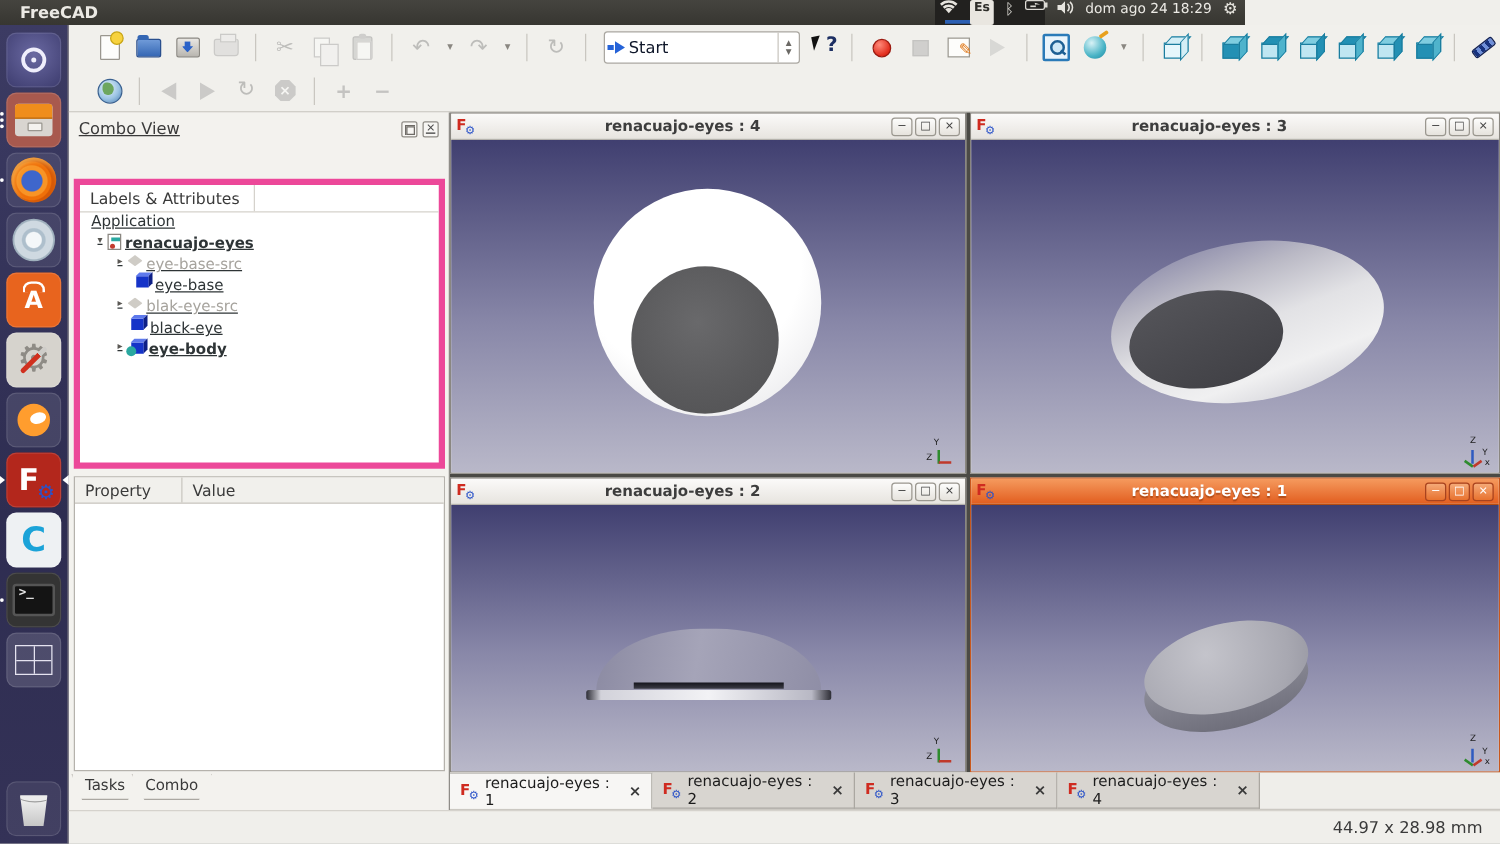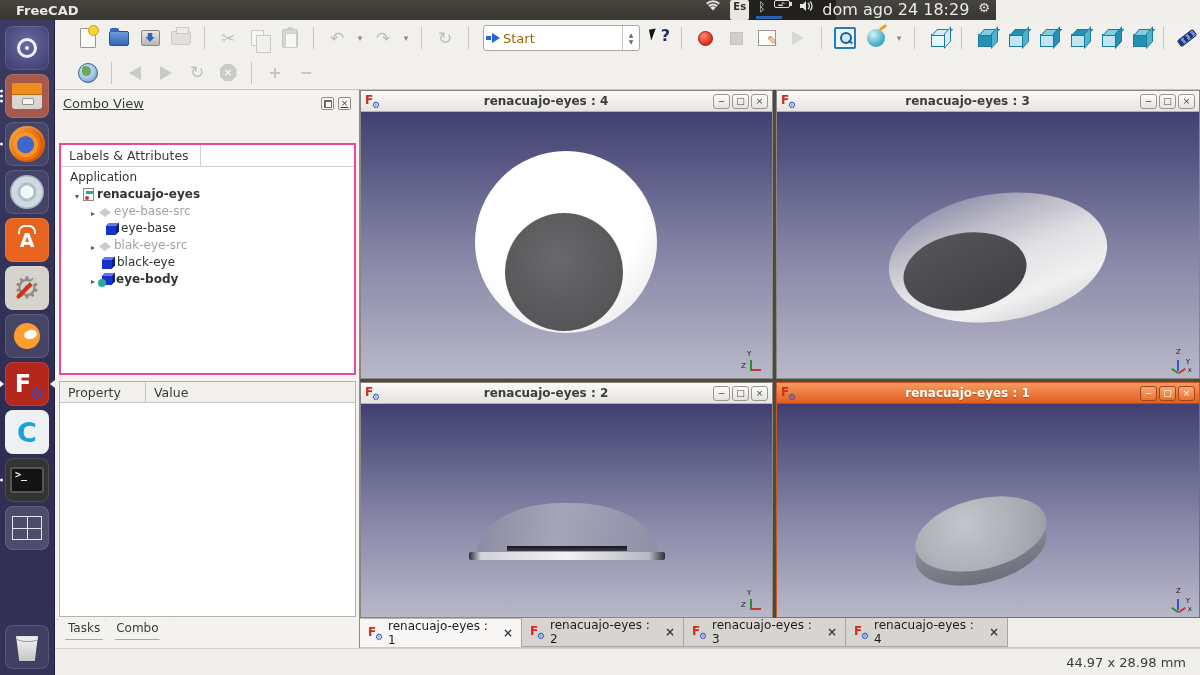--- a/index.html
+++ b/index.html
@@ -12,21 +12,21 @@
             background:linear-gradient(#45443f,#373631); color:#eceae5; display:flex; align-items:center; }
   #topbar .apptitle { font-weight:bold; font-size:13px; padding-left:16px; }
   #topbar .darkpatch { position:absolute; left:748px; top:0; width:88px; height:20px; background:#22211f; }
   #topbar .darkpatch i { position:absolute; bottom:1px; left:8px; width:26px; height:3px; background:#2e6fd8; opacity:.8; }
   #tray { position:absolute; right:6px; top:0; height:20px; display:flex; gap:9px; }
   .kbd-badge { background:#e9e6e0; color:#2e2d29; font-size:10px; font-weight:bold; padding:1px 3px; border-radius:2px; line-height:11px; }
   .bt { font-size:12px; color:#e4e2dc; }
   .batt { width:16px; height:8px; border:1px solid #dedcd6; border-radius:2px; position:relative; }
   .batt::after { content:""; position:absolute; right:-3px; top:1px; width:2px; height:4px; background:#dedcd6; }
   .batt i { position:absolute; left:3px; top:1px; width:8px; height:4px; background:#dedcd6; clip-path:polygon(0 60%,55% 60%,40% 0,100% 40%,45% 40%,60% 100%,0 100%); }
-  .clock { font-size:16px; }
+  .clock { font-size:11px; }
   .gear-glyph { font-size:13px; color:#e6e4de; }
 
   
   #launcher { position:absolute; left:0; top:20px; width:55px; height:655px;
               background:linear-gradient(180deg,#3c3b63,#2e2d51 60%,#343257);
               border-right:1px solid #201f3a; display:flex; flex-direction:column; align-items:center; padding-top:4px; }
   .tile { width:44px; height:44px; border-radius:8px; margin:2px 0; position:relative; flex:none;
           display:flex; align-items:center; justify-content:center; box-shadow:inset 0 0 0 1px rgba(255,255,255,.12); }
   .ldot { position:absolute; left:-5px; top:50%; width:3px; height:3px; border-radius:50%; background:#fff; transform:translateY(-50%); }
   .ldots3 { position:absolute; left:-5px; top:50%; transform:translateY(-50%); display:flex; flex-direction:column; gap:2px; }
@@ -92,21 +92,21 @@
   .i-print::before { content:""; position:absolute; left:4px; top:-5px; width:11px; height:5px; background:#e8e6e2; border:1px solid #8f8c86; }
   .i-copy { width:13px; height:16px; background:#fff; border:1px solid #8f8c86; position:relative; margin-left:-4px; }
   .i-copy::after { content:""; position:absolute; left:4px; top:4px; width:13px; height:16px; background:#f2f1ed; border:1px solid #8f8c86; }
   .i-paste { width:16px; height:19px; background:#c9a96a; border:1px solid #8a7340; border-radius:2px; position:relative; }
   .i-paste::before { content:""; position:absolute; left:2px; top:3px; width:10px; height:13px; background:#fff; border:1px solid #9a978f; }
   .i-paste::after { content:""; position:absolute; left:4px; top:-3px; width:6px; height:4px; background:#9a978f; border-radius:2px; }
   .wb-combo { height:26px; width:168px; background:#fff; border:1px solid #aaa7a1; border-radius:3px;
               display:flex; align-items:center; margin:0 4px; }
   .wb-arrow { width:0; height:0; border-top:5px solid transparent; border-bottom:5px solid transparent; border-left:8px solid #2563d8; margin-left:8px; }
   .wb-arrow-tail { width:5px; height:4px; background:#2563d8; margin-left:-14px; }
-  .wb-label { flex:1; padding-left:12px; font-size:13px; color:#a16207; }
+  .wb-label { flex:1; padding-left:12px; font-size:13px; color:#0f172a; }
   .wb-spin { width:17px; height:24px; border-left:1px solid #c9c6c0; display:flex; flex-direction:column; align-items:center; justify-content:center; gap:1px; }
   .wb-spin span { font-size:6px; color:#6b6965; line-height:6px; }
   .i-whatsthis { position:relative; width:22px; height:22px; }
   .i-whatsthis .cur { position:absolute; left:1px; top:2px; width:0; height:0; border-left:7px solid #111; border-bottom:11px solid transparent; transform:rotate(-12deg); }
   .i-whatsthis .q { position:absolute; right:1px; top:-1px; font-size:16px; font-weight:bold; color:#1d2f63; }
   .i-record { width:15px; height:15px; border-radius:50%; background:radial-gradient(circle at 35% 30%,#ff8a7a,#e12c1c 70%); border:1px solid #9c1a10; }
   .i-stopsq { width:13px; height:13px; background:#9b9995; border:1px solid #7c7a76; }
   .i-macro { width:18px; height:16px; background:#fdfdfb; border:1px solid #9a978f; position:relative; }
   .i-macro b { position:absolute; right:-3px; bottom:-2px; color:#e07818; font-size:13px; line-height:13px; }
   .i-play { width:0; height:0; border-top:7px solid transparent; border-bottom:7px solid transparent; border-left:12px solid #b2b0ac; }
@@ -133,24 +133,24 @@
   #combo { position:absolute; left:55px; top:90px; width:305px; height:558px; background:#f3f2ee; border-right:1px solid #8f8d88; }
   .combo-title { height:24px; display:flex; align-items:center; padding:2px 8px 0 8px; font-size:13px; color:#3a3a3a;text-decoration:underline; }
   .dock-btns { margin-left:auto; display:flex; gap:4px; }
   .dock-btn { width:13px; height:13px; border:1px solid #8f8c86; background:#f7f6f3; border-radius:2px; position:relative;
               display:flex; align-items:center; justify-content:center; font-size:9px; color:#4a4a4a; line-height:9px; }
   .dock-btn.float::before { content:""; position:absolute; left:2px; top:2px; width:6px; height:6px; border:1px solid #6e6b66; }
   .dock-btn.float::after { content:""; position:absolute; right:1px; bottom:1px; width:5px; height:5px; background:#f7f6f3; border:1px solid #6e6b66; }
   .combo-tabs { display:flex; padding:3px 0 0 4px; height:25px; }
   .ctab { padding:3px 12px 4px 12px; font-size:12.5px; border:1px solid #b5b2ac; border-bottom:none; border-radius:4px 4px 0 0; margin-right:2px; background:#dcd9d3; color:#3a3a3a; }
   .ctab.active { background:#fbfaf8; font-weight:normal; position:relative; top:0; box-shadow:inset 0 2px 0 #f7893b00; }
-  .tree-wrap { position:absolute; left:4px; top:53px; width:297px; height:232px; background:#fff; border:2px solid #ec4899; overflow:hidden; }
+  .tree-wrap { position:absolute; left:4px; top:53px; width:297px; height:232px; background:#fff; border:5px solid #ec4899; overflow:hidden; }
   .tree-header { height:22px; border-bottom:1px solid #d5d2cc; display:flex; align-items:center; font-size:12.5px; color:#3a3a3a; }
   .tree-header span { padding:0 8px; height:100%; display:flex; align-items:center; border-right:1px solid #d5d2cc; width:140px; }
-  .trow { display:flex; align-items:flex-end; height:17px; font-size:12px; color:#2e3436; }
+  .trow { display:flex; align-items:flex-start; height:17px; font-size:12px; color:#2e3436;text-decoration:underline; }
   .tw { width:12px; text-align:center; font-size:8px; color:#5a5854; flex:none; }
   .tlabel { padding-left:3px; white-space:nowrap; }
   .muted { color:#a6a39d; }
   .bold { font-weight:bold; }
   .docicon { width:11px; height:13px; background:#fff; border:1px solid #8a8781; position:relative; flex:none; }
   .docicon::before { content:""; position:absolute; left:1px; top:7px; width:4px; height:4px; background:#c23b2e; border-radius:50%; }
   .docicon::after { content:""; position:absolute; left:2px; top:2px; width:7px; height:3px; background:#2aa8a0; }
   .meshicon { width:12px; height:10px; background:#cfccc6; clip-path:polygon(50% 0,100% 45%,50% 90%,0 45%); flex:none; position:relative; }
   .bcube { width:10px; height:9px; background:#1533c8; position:relative; flex:none; margin:0 2px 0 1px; }
   .bcube::before { content:""; position:absolute; left:1px; top:-3px; width:10px; height:3px; background:#5e79ec; transform:skewX(-45deg); }

